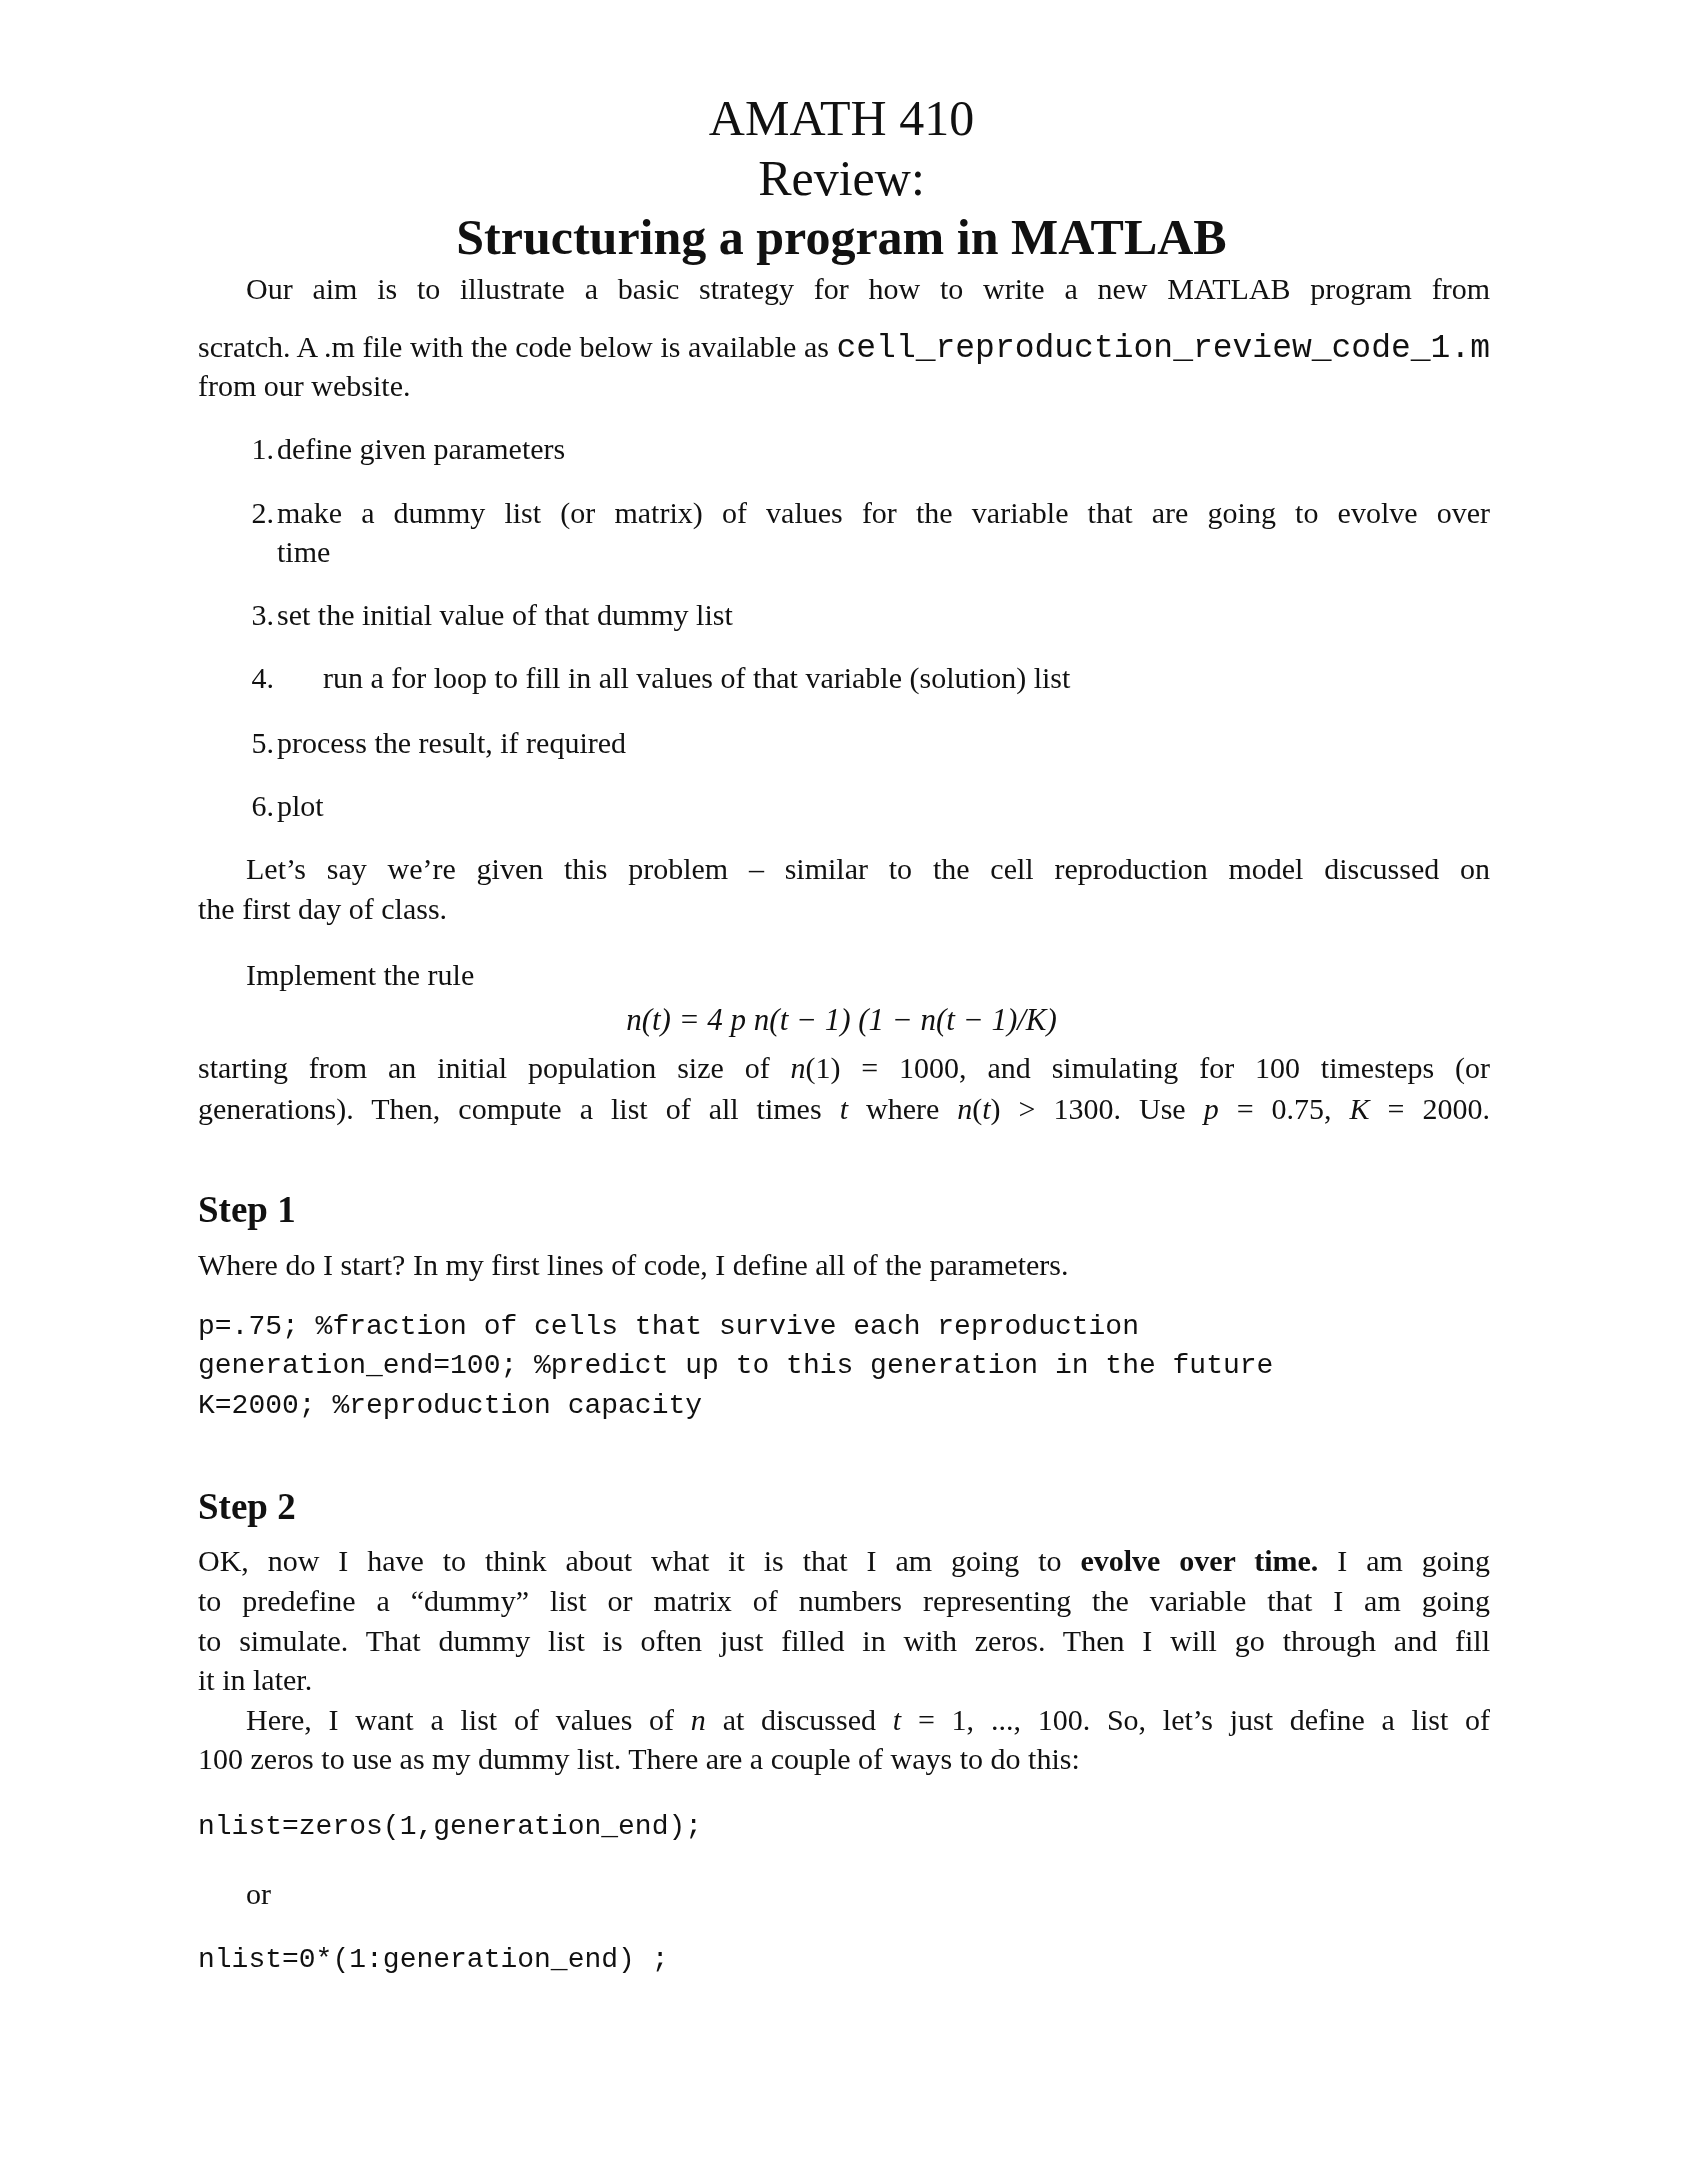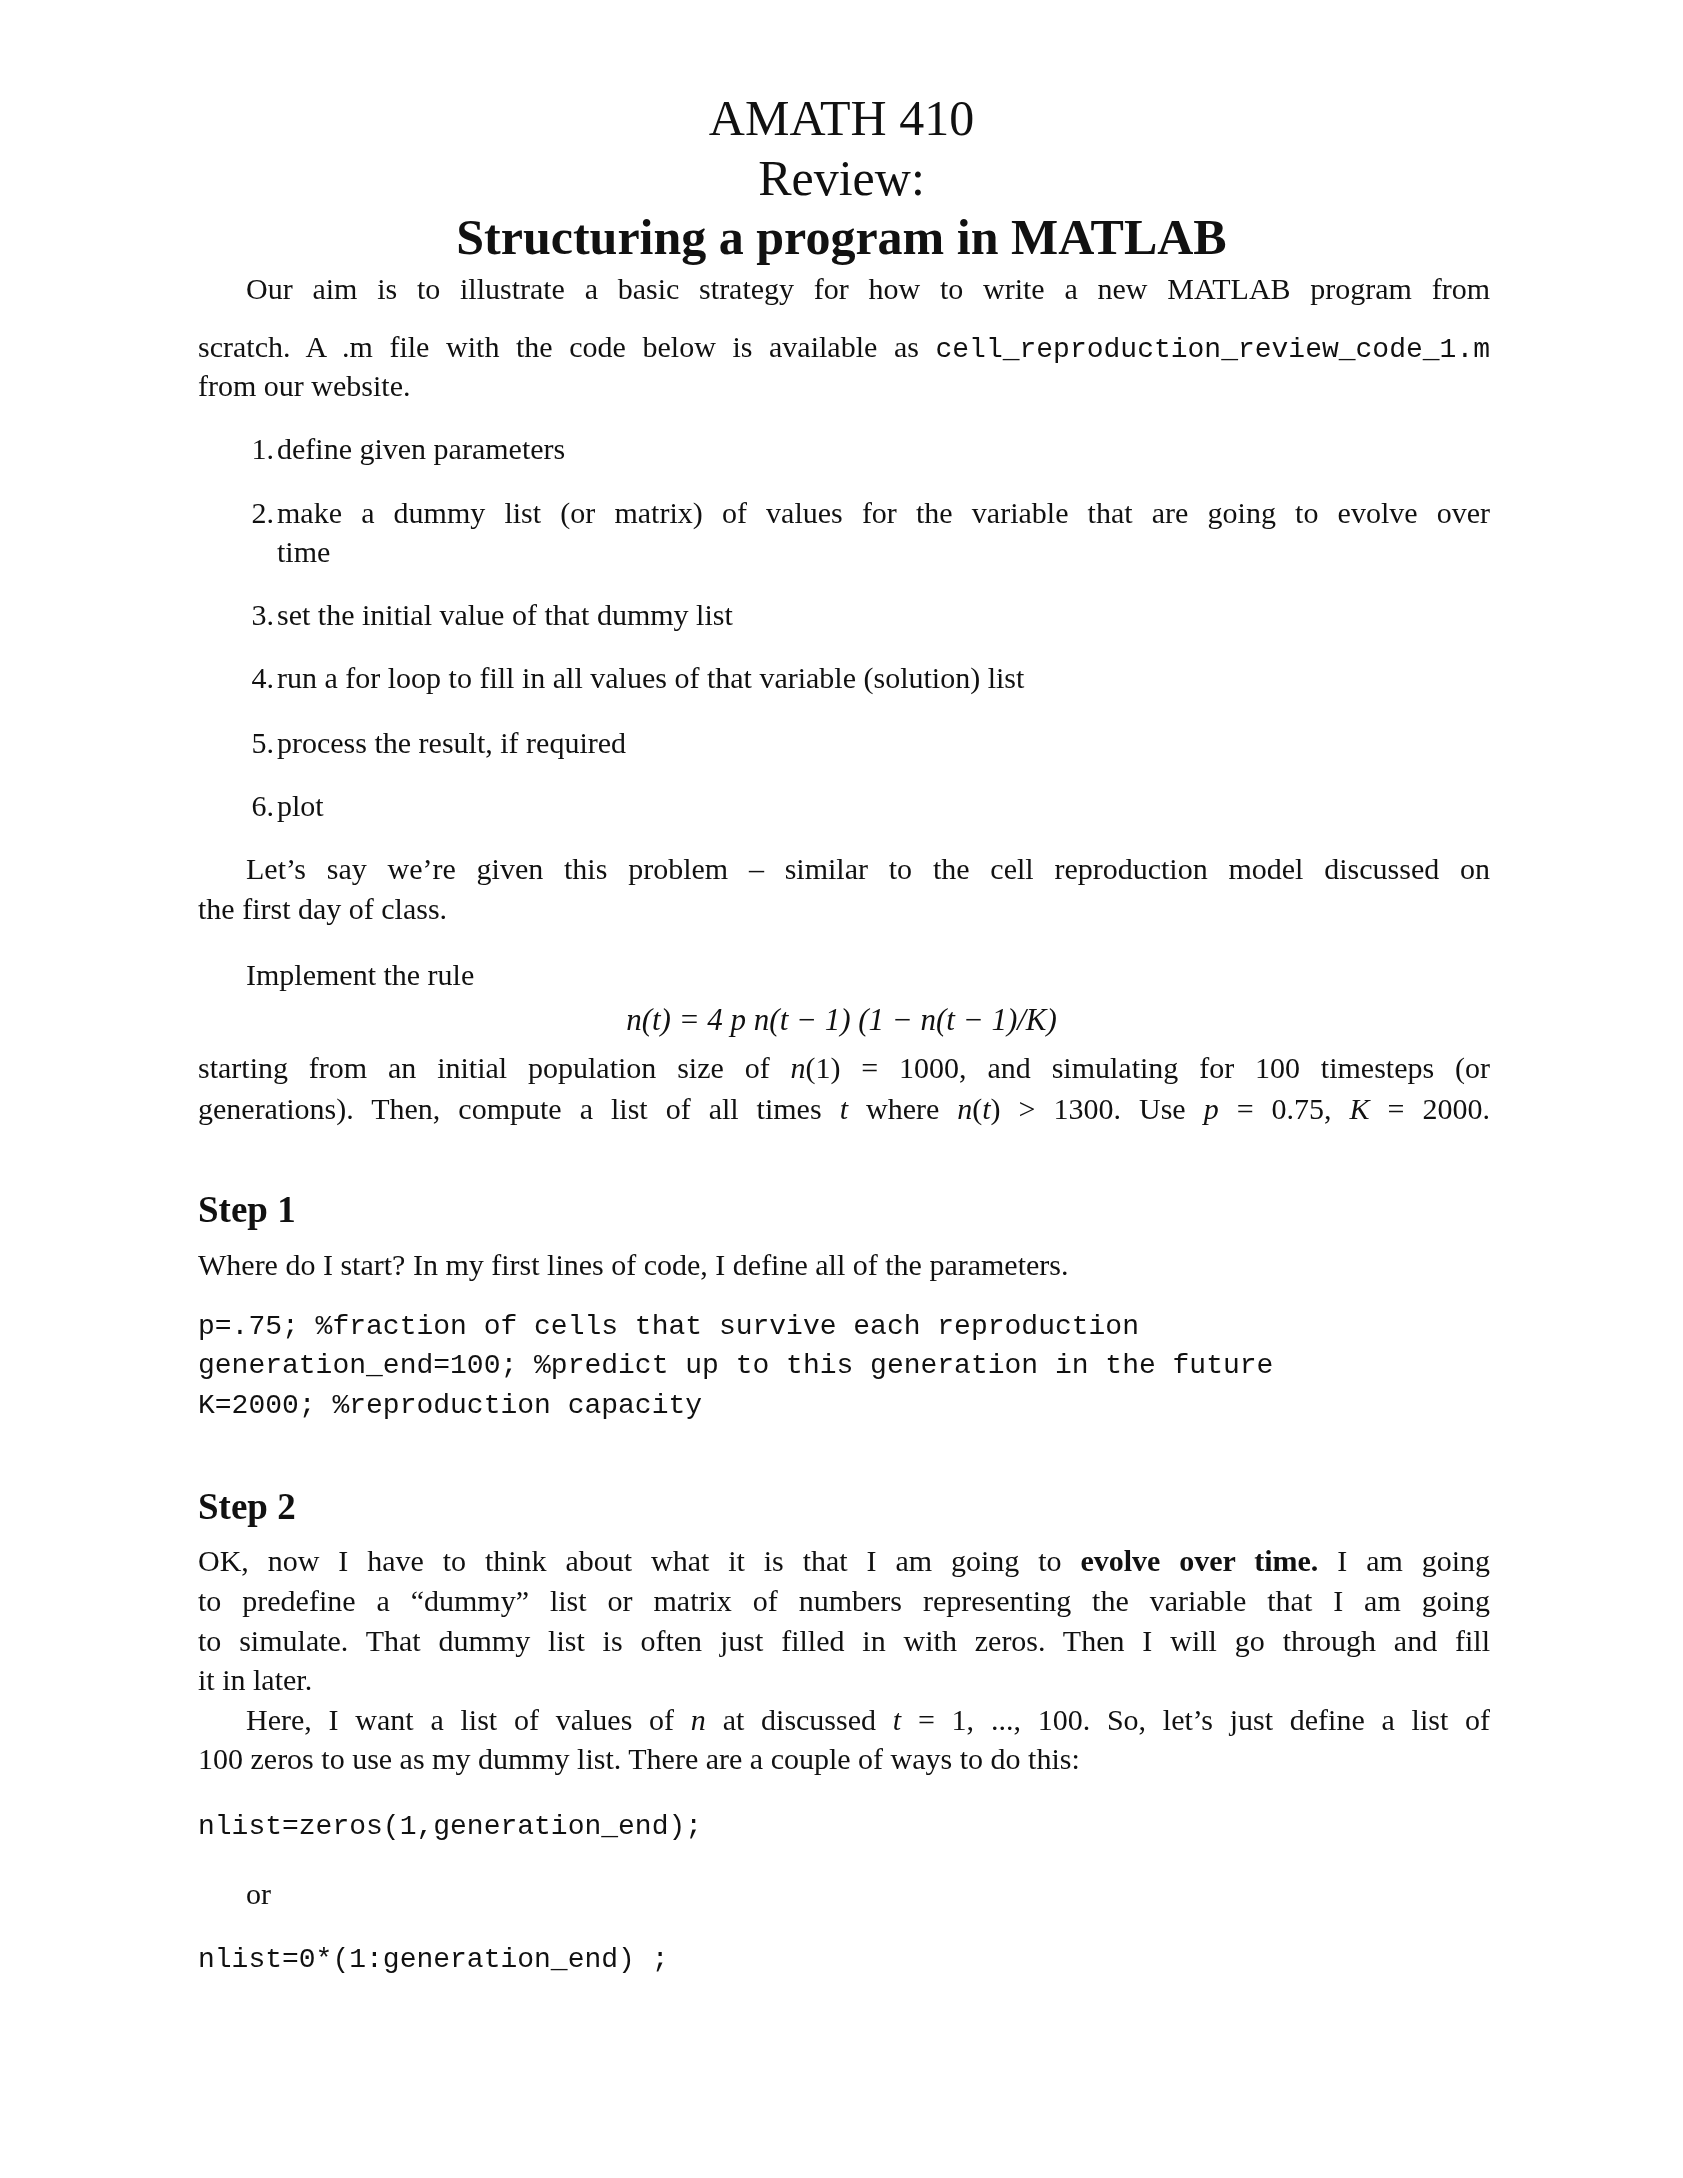--- a/index.html
+++ b/index.html
@@ -7,21 +7,21 @@
            font-family: "DejaVu Serif", "Liberation Serif", serif; color: #111111; }
     .page { position: absolute; left: 0; top: 0; width: 1683px; height: 2178px; background: #ffffff; }
     .title { position: absolute; left: 0; width: 1683px; text-align: center;
              font-family: "Liberation Serif", serif; font-size: 50px; line-height: 59px; color: #111; }
     .title.bold { font-weight: bold; }
     .line { position: absolute; left: 198px; width: 1292px; font-family: "Liberation Serif", serif;
             font-size: 30px; line-height: 40px; white-space: nowrap; }
     .just { text-align: justify; text-align-last: justify; }
     .indent { left: 246px; width: 1244px; }
     .mono { font-family: "Liberation Mono", monospace; font-size: 28px; }
-    .tt { font-family: "Liberation Mono", monospace; font-size: 28px; }
+    .tt { font-family: "Liberation Mono", monospace; font-size: 33px; }
     .math { font-style: italic; }
     .heading { position: absolute; left: 198px; font-family: "Liberation Serif", serif;
                font-weight: bold; font-size: 37px; line-height: 44px; }
     .li-num { position: absolute; left: 234px; width: 40px; text-align: right;
               font-family: "Liberation Serif", serif; font-size: 30px; line-height: 40px; }
     .li-text { position: absolute; left: 277px; width: 1213px; font-family: "Liberation Serif", serif;
                font-size: 30px; line-height: 40px; white-space: nowrap; }
     .formula { position: absolute; left: 0; width: 1683px; text-align: center;
                font-family: "Liberation Serif", serif; font-size: 31px; line-height: 40px; }
     b.bold { font-weight: bold; }
@@ -44,21 +44,21 @@
     <div class="li-text" style="top:429px;">define given parameters</div>
 
     <div class="li-num" style="top:493px;">2.</div>
     <div class="li-text just" style="top:493px;"><span>make a dummy list (or matrix) of values for the variable that are going to evolve over</span></div>
     <div class="li-text" style="top:532px;">time</div>
 
     <div class="li-num" style="top:595px;">3.</div>
     <div class="li-text" style="top:595px;">set the initial value of that dummy list</div>
 
     <div class="li-num" style="top:658px;">4.</div>
-    <div class="li-text" style="top:658px;">run a for loop to fill in all values of that variable (solution) list</div>
+    <div class="li-text" style="top:658px;margin-left:46px;">run a for loop to fill in all values of that variable (solution) list</div>
 
     <div class="li-num" style="top:723px;">5.</div>
     <div class="li-text" style="top:723px;">process the result, if required</div>
 
     <div class="li-num" style="top:786px;">6.</div>
     <div class="li-text" style="top:786px;">plot</div>
   </div>
 
   <div class="line just indent" style="top:849px;"><span>Let’s say we’re given this problem – similar to the cell reproduction model discussed on</span></div>
   <div class="line" style="top:889px;">the first day of class.</div>

